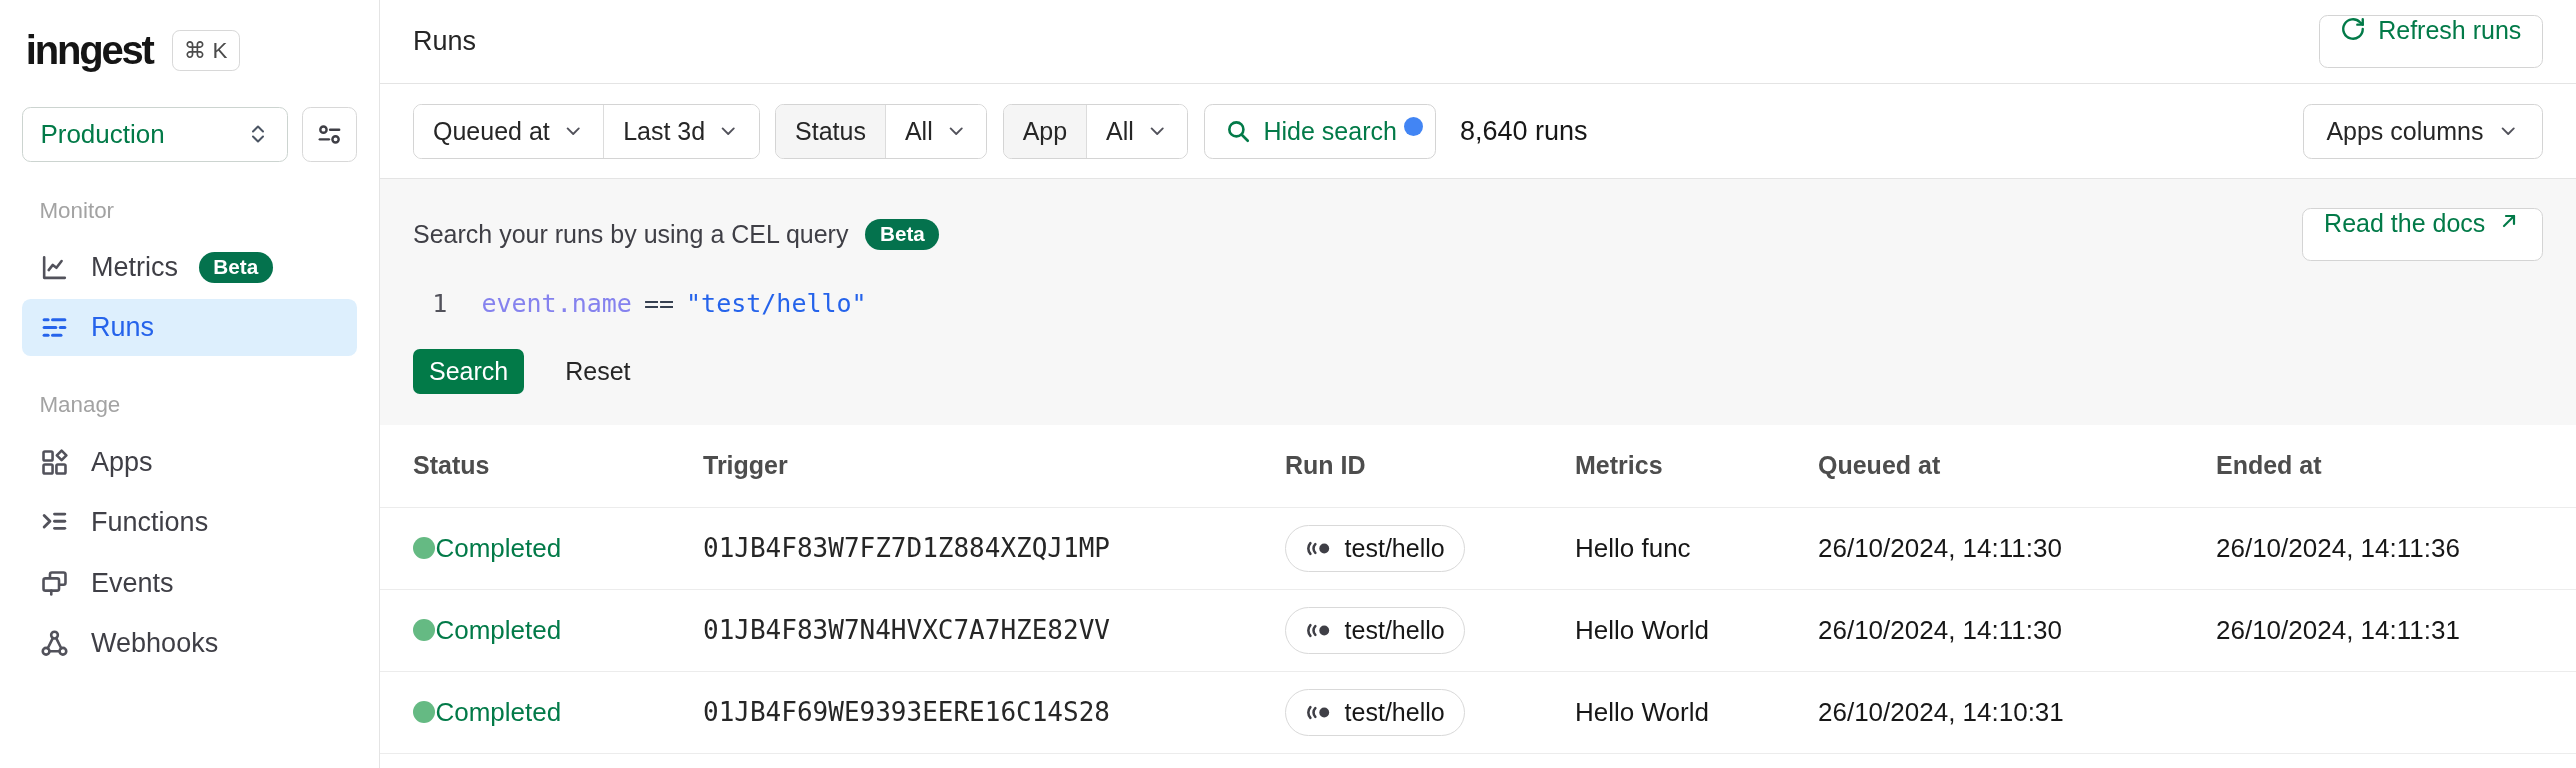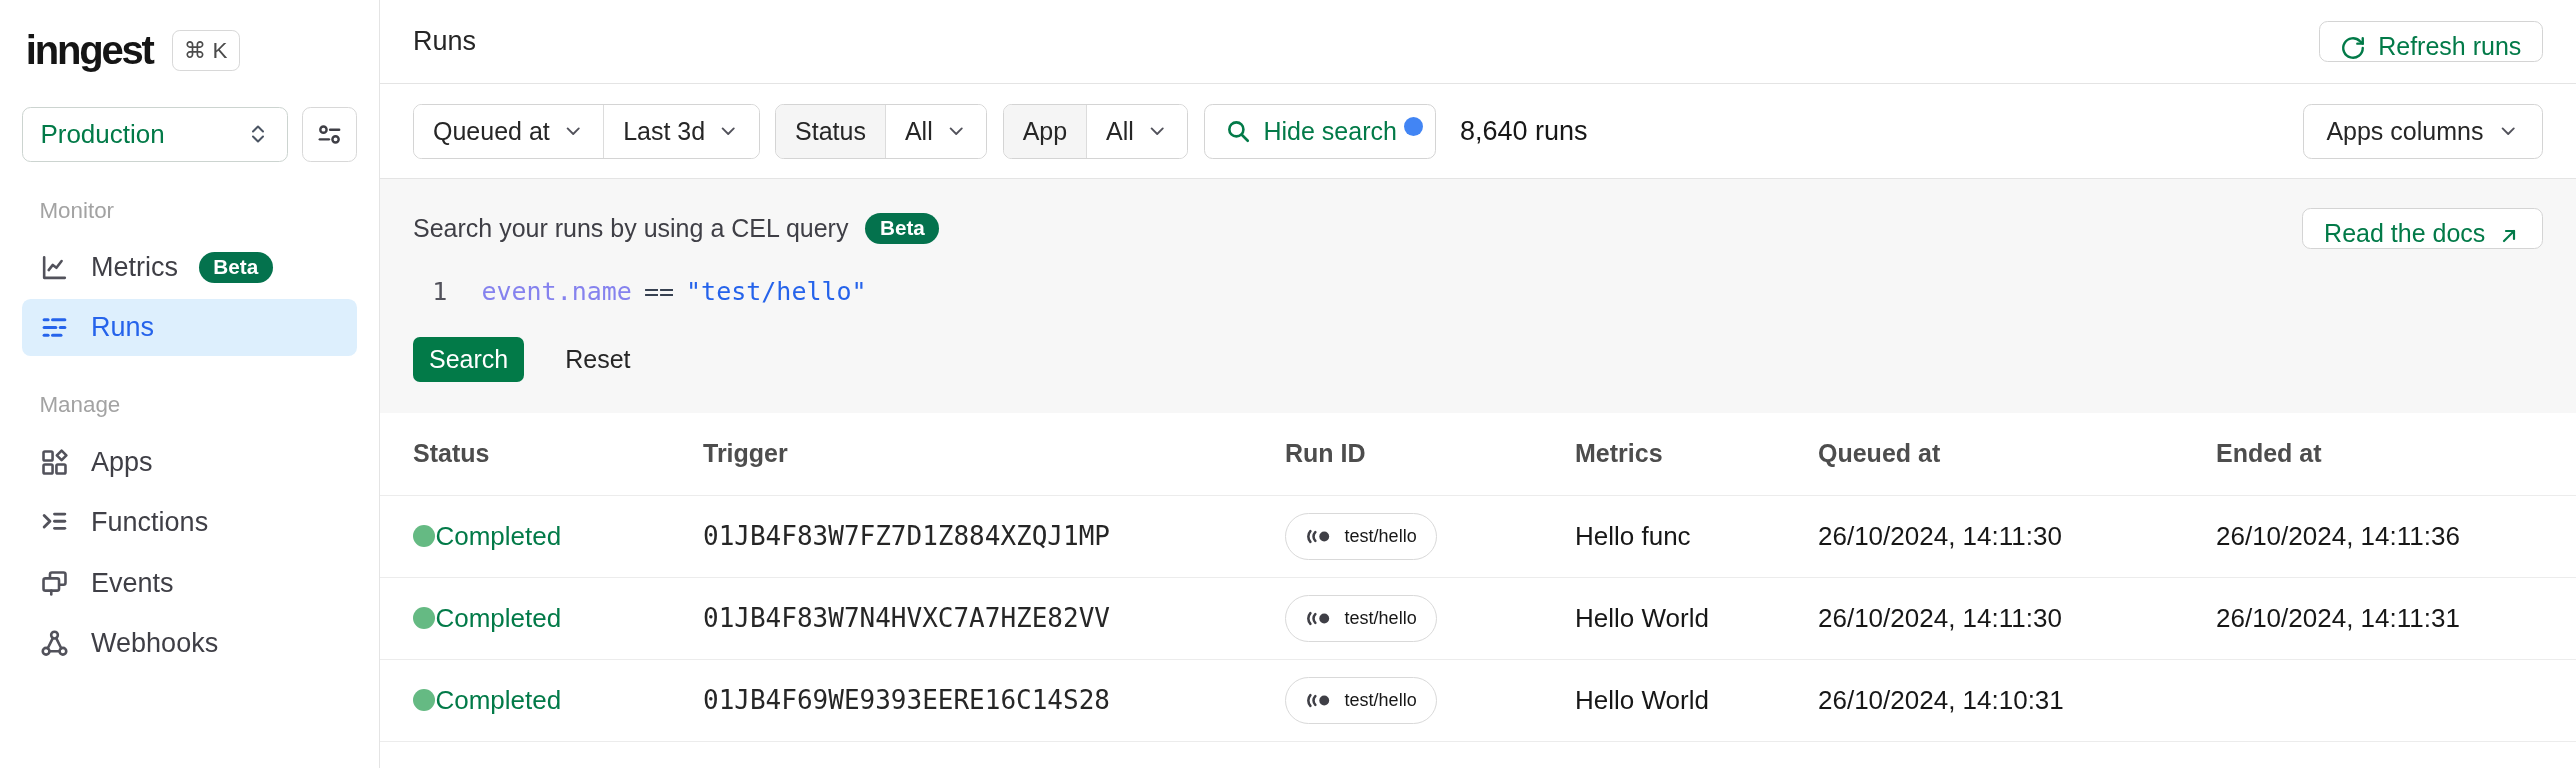--- a/index.html
+++ b/index.html
@@ -29,21 +29,21 @@
   .nav-item.active { background: #ddeffd; color: #2563eb; }
   .nav-item.active .nav-ic { color: #2563eb; }
   .badge-beta { background: #04724d; color: #fff; font-size: 20.7px; font-weight: 700;
                 border-radius: 861px; padding: 5.2px 14.6px; line-height: 1; }
 
   
   .main { flex: 1; display: flex; flex-direction: column; min-width: 0; }
   .topbar { height: 84px; border-bottom: 1.7px solid #e4e4e4; display: flex; align-items: center;
             justify-content: space-between; padding: 0 33px; }
   .page-title { font-size: 27px; font-weight: 500; color: #262626; }
-  .btn-outline-green { display: inline-flex; align-items: flex-end; gap: 12px; height: 41px;
+  .btn-outline-green { display: inline-flex; align-items: flex-start; gap: 12px; height: 53px;
             border: 1.7px solid #d4d4d4; border-radius: 8.6px; background: #fff; padding: 0 20.7px;
             color: #027a48; font-size: 25px; cursor: pointer; font-family: inherit; }
 
   .filterbar { height: 95px; border-bottom: 1.7px solid #e4e4e4; display: flex; align-items: center;
                padding: 0 33px; gap: 15.5px; }
   .pill { display: inline-flex; align-items: stretch; height: 55px; border: 1.7px solid #d4d4d4;
           border-radius: 8.6px; overflow: hidden; background: #fff; }
   .pill .seg { display: flex; align-items: center; gap: 12px; padding: 0 19px; font-size: 25px;
                color: #262626; background: #fff; cursor: pointer; border: none; font-family: inherit; }
   .pill .seg + .seg { border-left: 1.7px solid #dcdcdc; justify-content: space-between; }
@@ -83,21 +83,21 @@
   .table-head { height: 83px; border-bottom: 1.7px solid #ececec; }
   .table-head .col { font-size: 25px; font-weight: 600; color: #4d4d4d; }
   .table-row { height: 82px; border-bottom: 1.7px solid #ececec; cursor: pointer; }
   .cell-status { display: flex; align-items: center; }
   .status-dot { width: 22.4px; height: 22.4px; border-radius: 50%; background: #65ba83; }
   .status-text { color: #027a48; font-size: 26px; font-weight: 500; }
   .cell-runid { font-family: "DejaVu Sans Mono", monospace; font-size: 26px; color: #262626; }
   .trigger-pill { display: inline-flex; align-items: center; gap: 12px; height: 47px;
                   border: 1.7px solid #d9d9d9; border-radius: 861px; padding: 0 19px;
                   background: #fff; width: max-content; }
-  .trigger-pill .t-text { font-size: 18px; color: #171717; }
+  .trigger-pill .t-text { font-size: 25px; color: #171717; }
   .cell-text { font-size: 26px; color: #171717; }
 </style>
 </head>
 <body>
 
 <div class="app">
 
   <aside class="sidebar">
     <div class="logo-row">
       <span class="logo">inngest</span>

